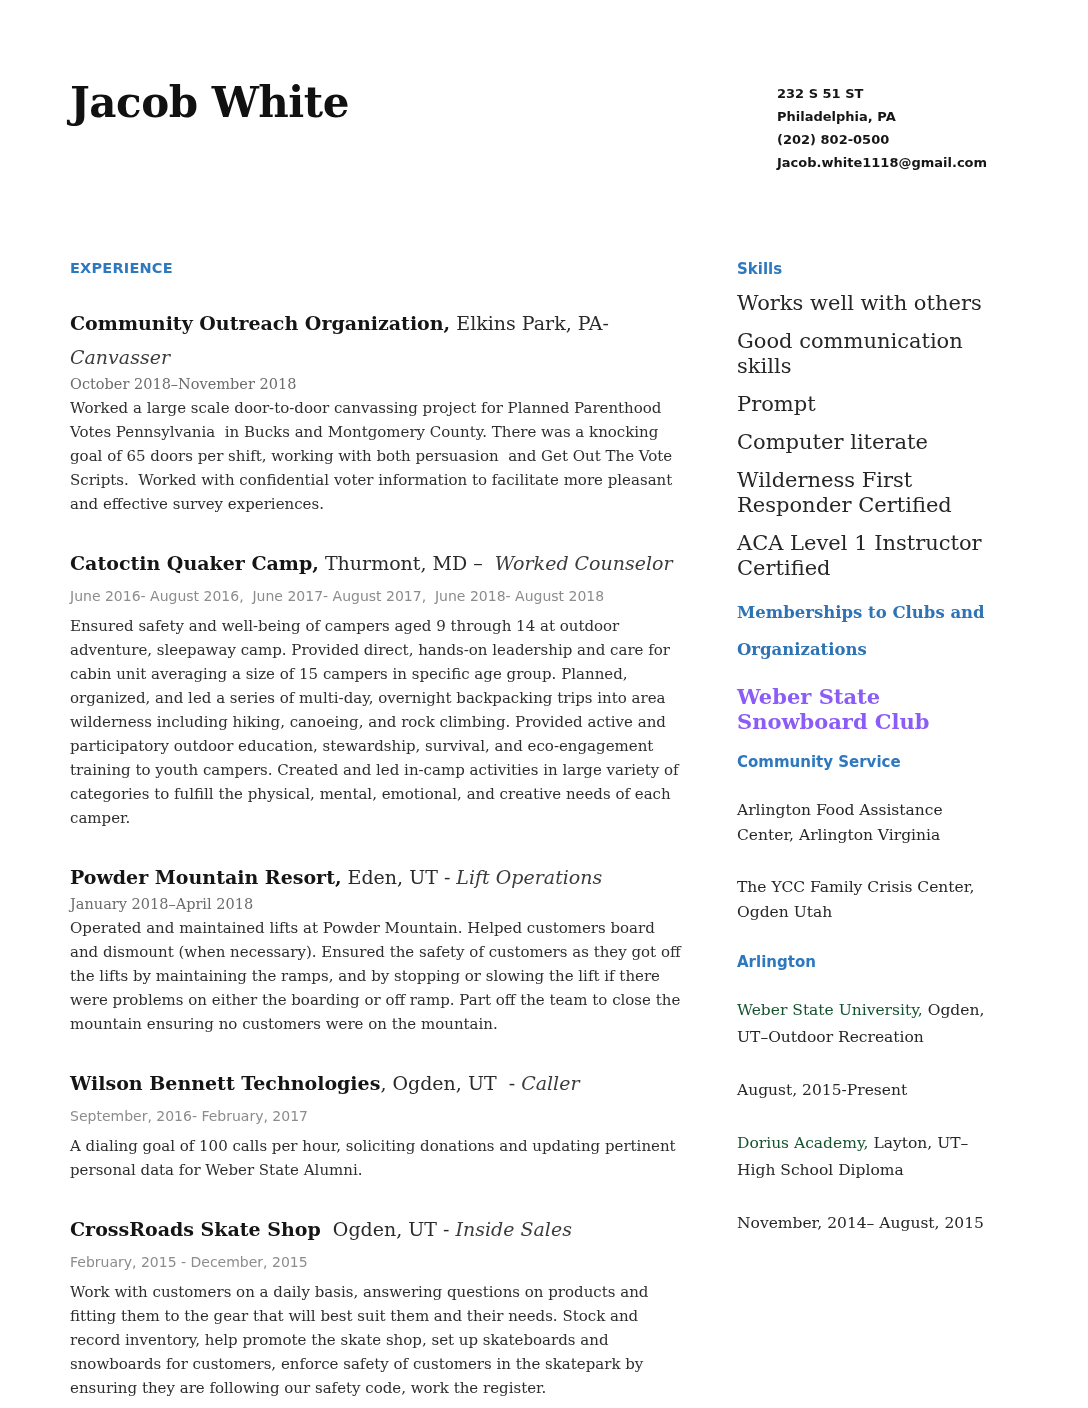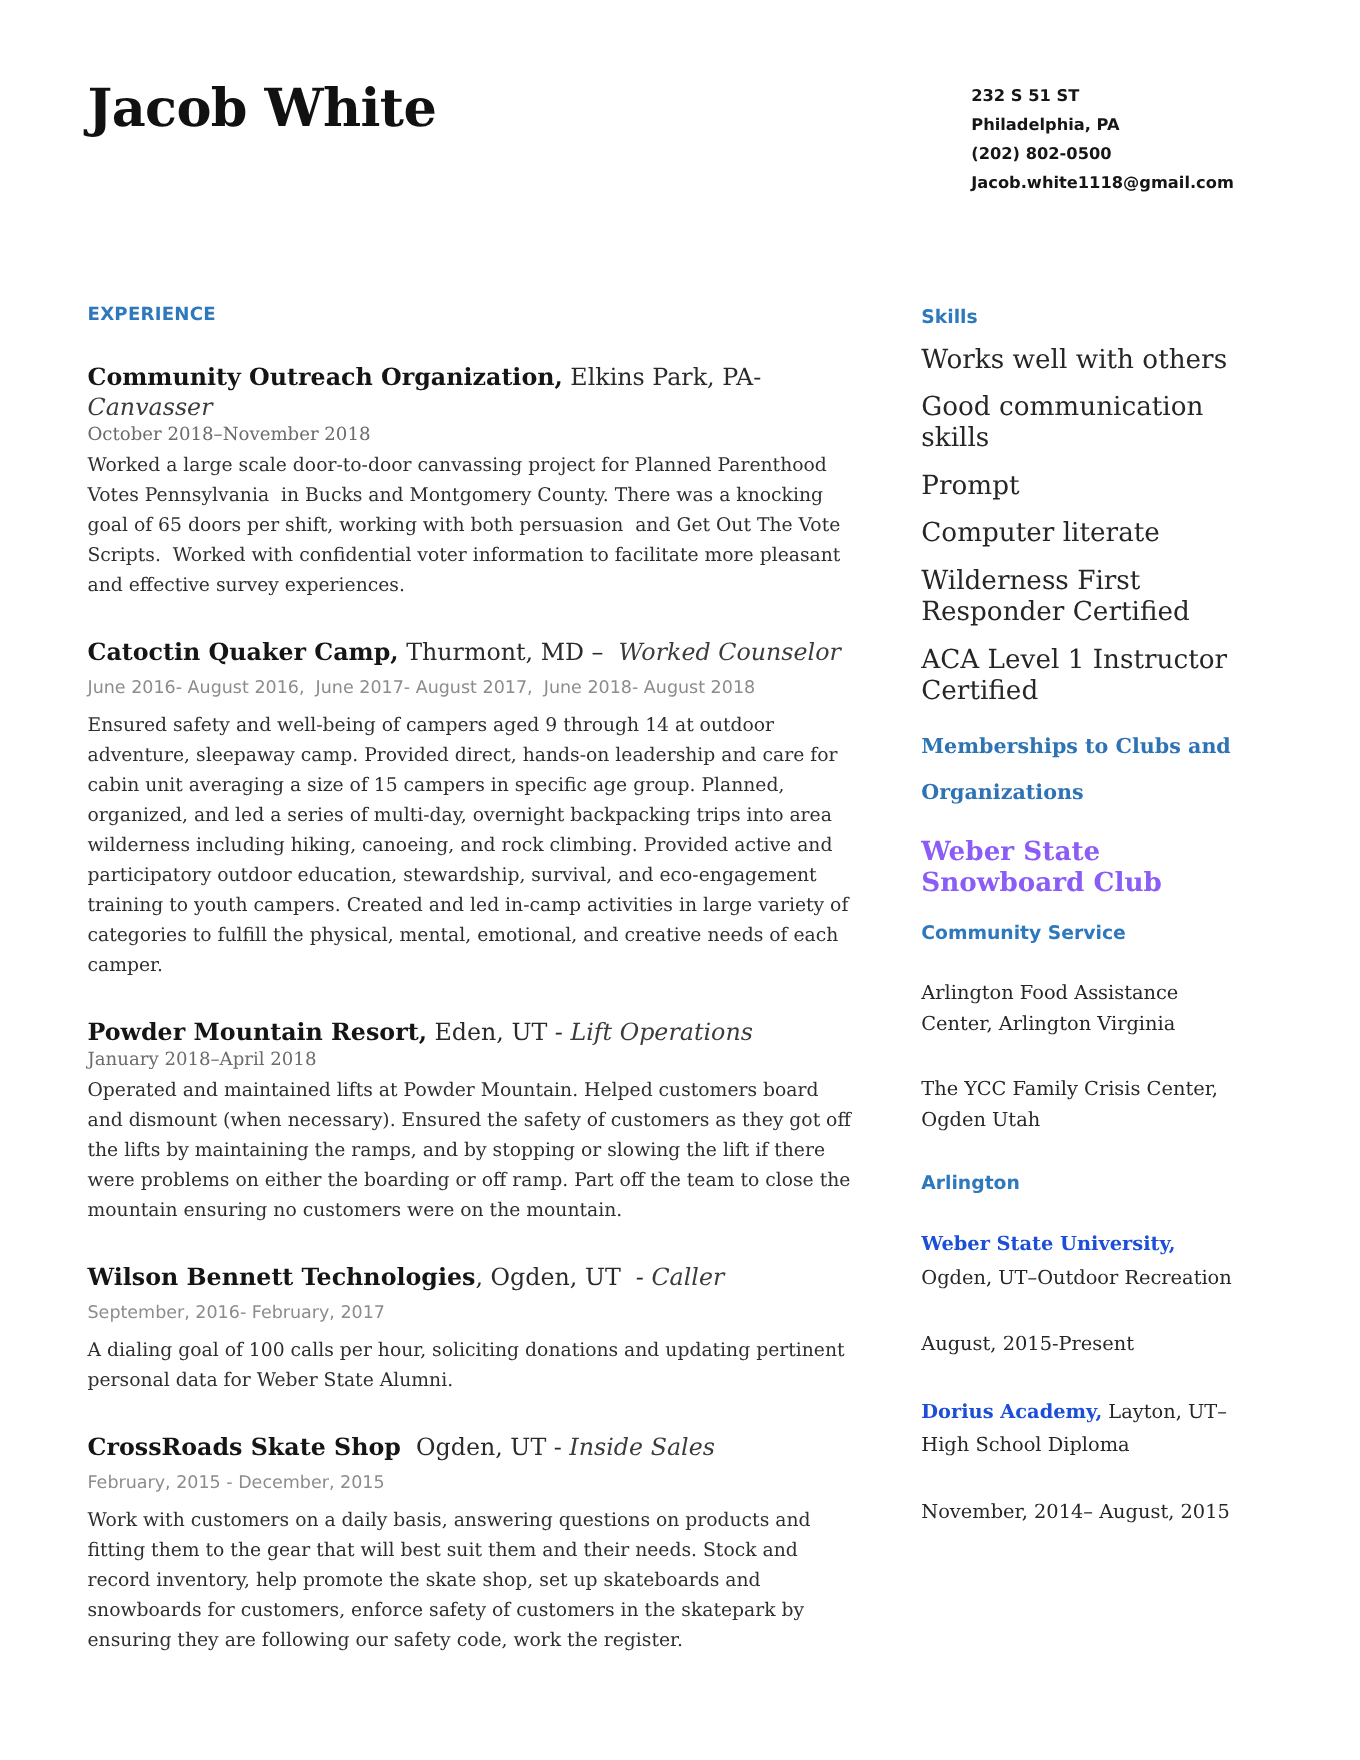--- a/index.html
+++ b/index.html
@@ -12,21 +12,21 @@
   }
   *{margin:0;padding:0;box-sizing:border-box;}
   html,body{background:#ffffff;}
   body{
     width:1088px;height:1408px;
     font-family:"DejaVu Serif","Liberation Serif",serif;
     color:var(--body);
     overflow:hidden;
     position:relative;
   }
-  .page{width:1088px;height:1408px;padding:64px 60px 40px 70px;}
+  .page{width:1088px;height:1408px;padding:80px 60px 40px 70px;}
 
   
   .header-row{display:flex;justify-content:space-between;align-items:flex-start;}
   .name{
     font-family:"DejaVu Serif","Liberation Serif",serif;
     font-weight:700;font-size:42px;line-height:1.1;color:#111;
     letter-spacing:-0.5px;
   }
   .contact{
     width:251px;flex:none;margin-top:2px;
@@ -40,21 +40,21 @@
   .right-col{width:251px;flex:none;margin-left:50px;}
 
   .section-heading{
     font-family:"DejaVu Sans","Liberation Sans",sans-serif;
     font-weight:700;font-size:14.5px;color:var(--accent-sans);
     letter-spacing:0.2px;
   }
 
   .job{margin-top:30px;}
   .job:first-of-type{margin-top:24px;}
-  .job-title{font-size:19px;line-height:24px;color:#2a2a2a;white-space:pre-wrap;}
+  .job-title{font-size:19px;line-height:34px;color:#2a2a2a;white-space:pre-wrap;}
   .job-title .company{font-weight:700;color:#151515;}
   .job-title .role{font-style:italic;color:#3c3c3c;}
   .job-dates{white-space:pre-wrap;}
   .job-dates.serif{
     font-family:"DejaVu Serif","Liberation Serif",serif;
     font-size:14.5px;line-height:19px;color:var(--date-serif);
     margin:1px 0 2px;
   }
   .job-dates.sans{
     font-family:"DejaVu Sans","Liberation Sans",sans-serif;
@@ -72,21 +72,21 @@
   .sb-heading.memberships{
     font-family:"DejaVu Serif","Liberation Serif",serif;
     font-size:16.5px;line-height:37px;color:var(--accent-serif);
     margin-top:13px;font-weight:700;
   }
   .sb-item.bold{font-weight:700;color:#8b5cf6;margin-top:16px;}
   .sb-heading.community{margin-top:19px;}
   .service-entry{font-size:15.5px;line-height:25px;color:#262626;margin-top:27px;}
   .sb-heading.education{margin-top:28px;}
   .edu-entry{font-size:15.5px;line-height:27px;color:#262626;margin-top:26px;white-space:pre-wrap;}
-  .edu-entry .school{font-weight:700;color:#1d4ed8;}
+  .edu-entry .school{font-weight:400;color:#14532d;}
   .edu-dates{font-size:15.5px;line-height:27px;color:#262626;margin-top:26px;white-space:pre-wrap;}
 </style>
 </head>
 <body>
 
 <div class="page">
 
   <div class="header-row">
     <div class="name">Jacob White</div>
     <div class="contact">

